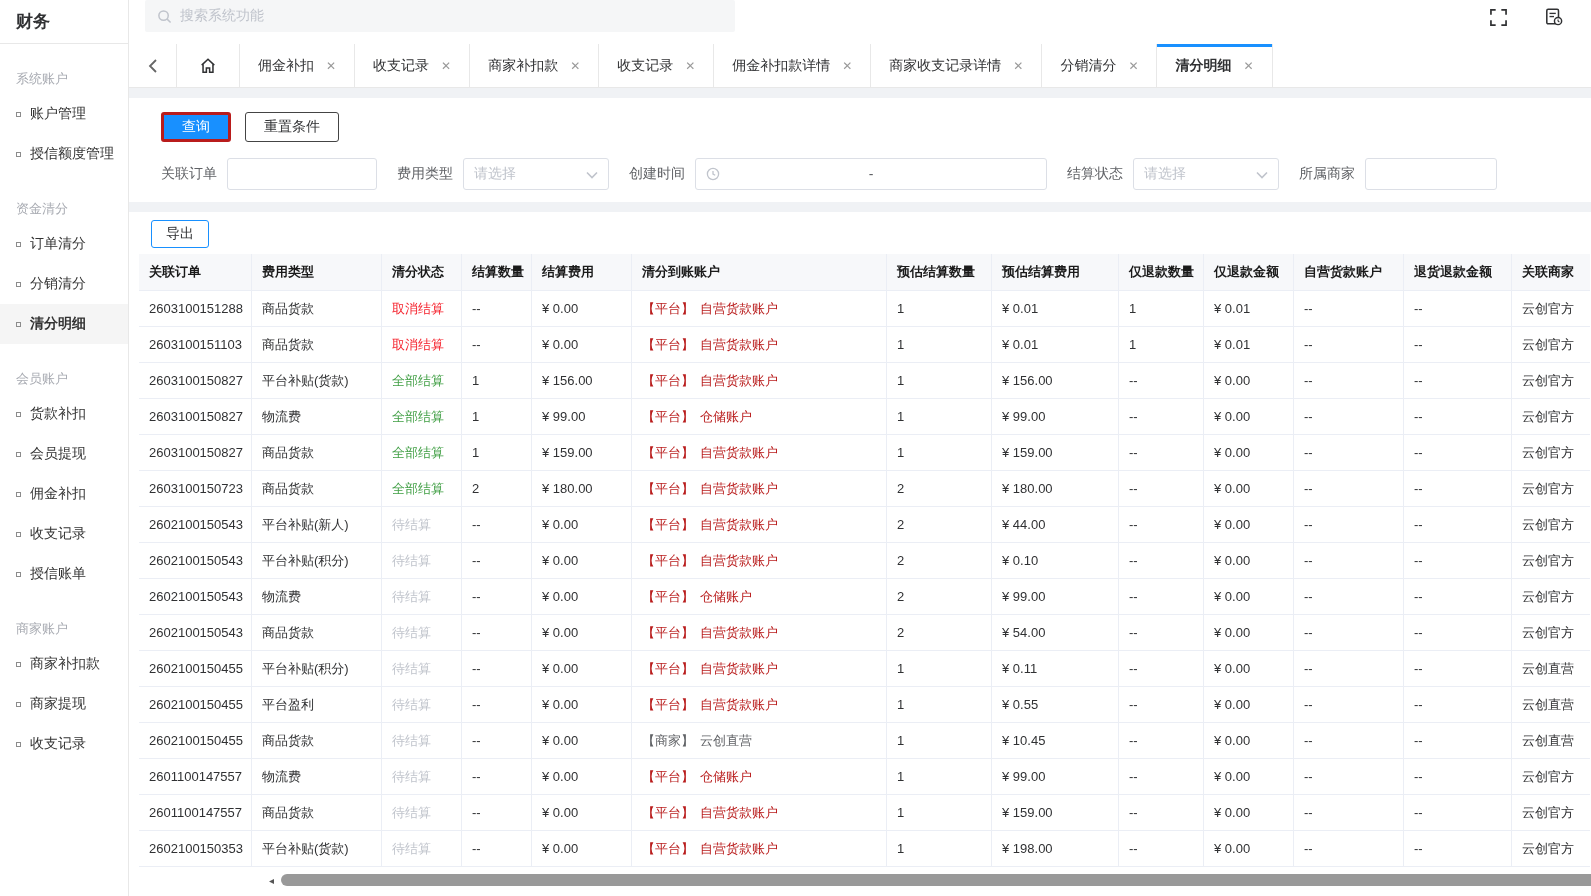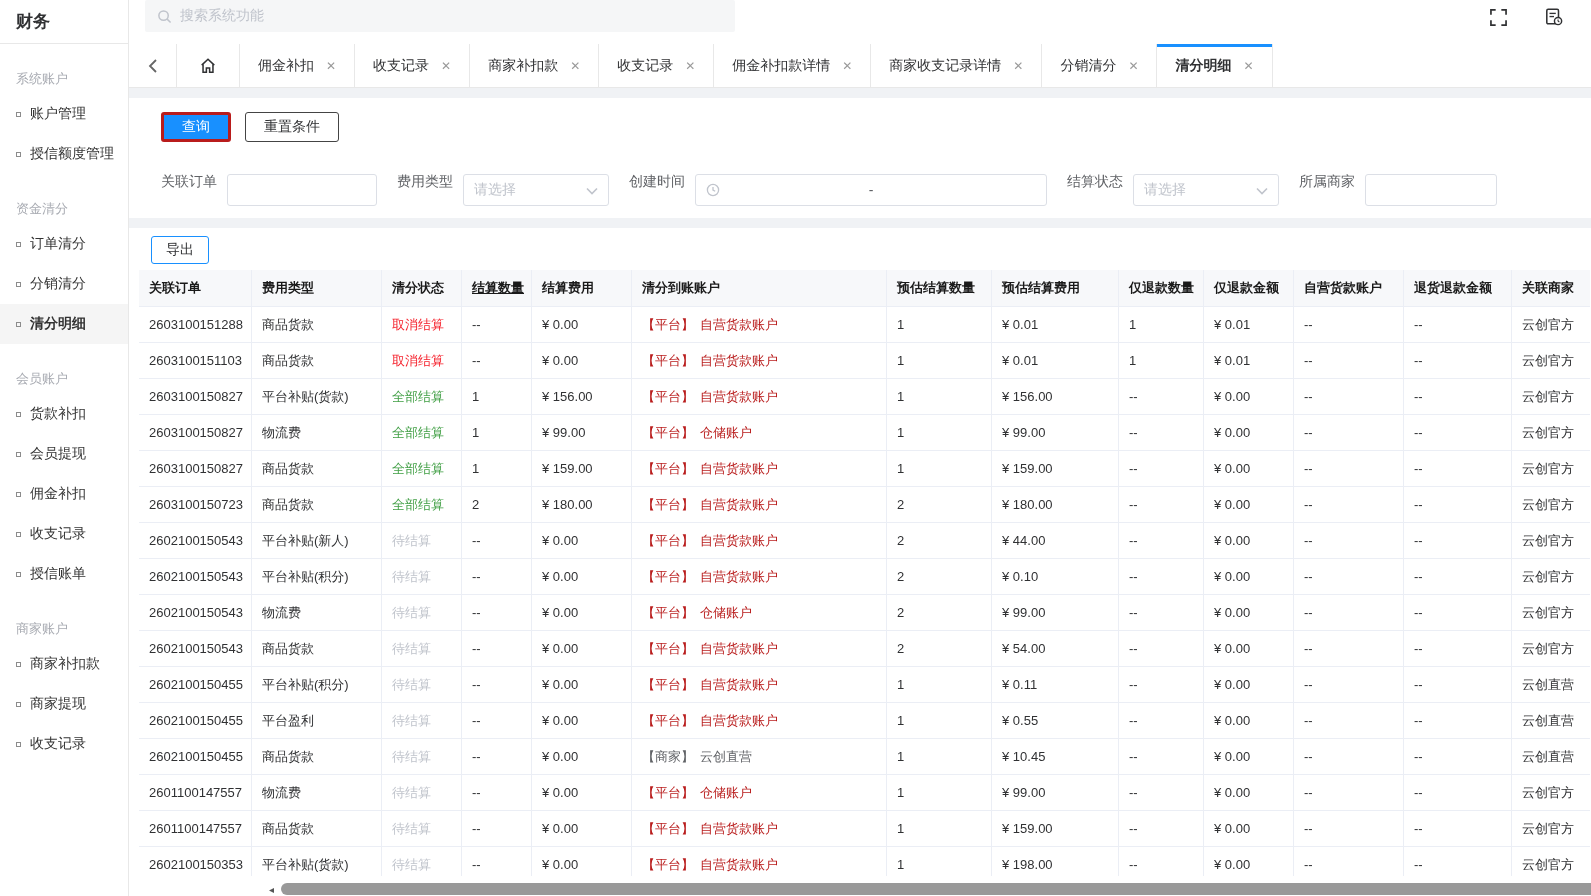--- a/index.html
+++ b/index.html
@@ -39,21 +39,21 @@
   
   .btn-row { display:flex; gap:14px; margin:14px 0 0 32px; }
   .btn { height:30px; font-size:14px; border-radius:3px; display:flex; align-items:center; padding:0 18px; cursor:pointer; }
   .btn.primary { background:#1890ff; color:#fff; border:3px solid #b91c1c; }
   .btn.reset { background:#fff; color:#303133; border:1px solid #444; }
   .btn.export { background:#fff; color:#303133; border:1px solid #1890ff; margin:8px 0 0 22px; height:28px; padding:0 14px; }
 
   .filter-row { display:flex; align-items:center; margin:16px 0 12px 32px; }
   .field { display:flex; align-items:center; margin-right:20px; }
   .flabel { font-size:14px; color:#606266; margin-right:10px; white-space:nowrap; }
-  .tinput, .tselect, .tdate { height:32px; border:1px solid #dcdfe6; border-radius:3px; background:#fff; display:flex; align-items:center;margin-top:16px; }
+  .tinput, .tselect, .tdate { height:32px; border:1px solid #dcdfe6; border-radius:3px; background:#fff; display:flex; align-items:center; }
   .tinput { width:150px; cursor:text; }
   .tinput.merchant { width:132px; }
   .tselect { width:146px; padding:0 10px; cursor:pointer; justify-content:space-between; }
   .tselect .ph { font-size:14px; color:#c0c4cc; }
   .tdate { width:352px; padding:0 10px; cursor:pointer; position:relative; }
   .tdate .dash { position:absolute; left:0; right:0; text-align:center; color:#606266; font-size:14px; }
 
   
   .table-clip { width:1451px; margin-left:10px; overflow:hidden; margin-top:6px; }
   .ttable { width:1533px; }
@@ -277,21 +277,21 @@
     <div>
       <div class="btn export" style="display:inline-flex;">导出</div>
     </div>
 
     <div class="table-clip">
       <div class="ttable" id="ttable">
           <div class="trow head">
             <div class="tcell" style="width: 113px;">关联订单</div>
             <div class="tcell" style="width: 130px;">费用类型</div>
             <div class="tcell" style="width: 80px;">清分状态</div>
-            <div class="tcell" style="width: 70px; text-decoration: underline;">结算数量</div>
+            <div class="tcell" style="width: 70px;">结算数量</div>
             <div class="tcell" style="width: 100px;">结算费用</div>
             <div class="tcell" style="width: 255px;">清分到账账户</div>
             <div class="tcell" style="width: 105px;">预估结算数量</div>
             <div class="tcell" style="width: 127px;">预估结算费用</div>
             <div class="tcell" style="width: 85px;">仅退款数量</div>
             <div class="tcell" style="width: 90px;">仅退款金额</div>
             <div class="tcell" style="width: 110px;">自营货款账户</div>
             <div class="tcell" style="width: 108px;">退货退款金额</div>
             <div class="tcell" style="width: 160px;">关联商家</div>
           </div>

